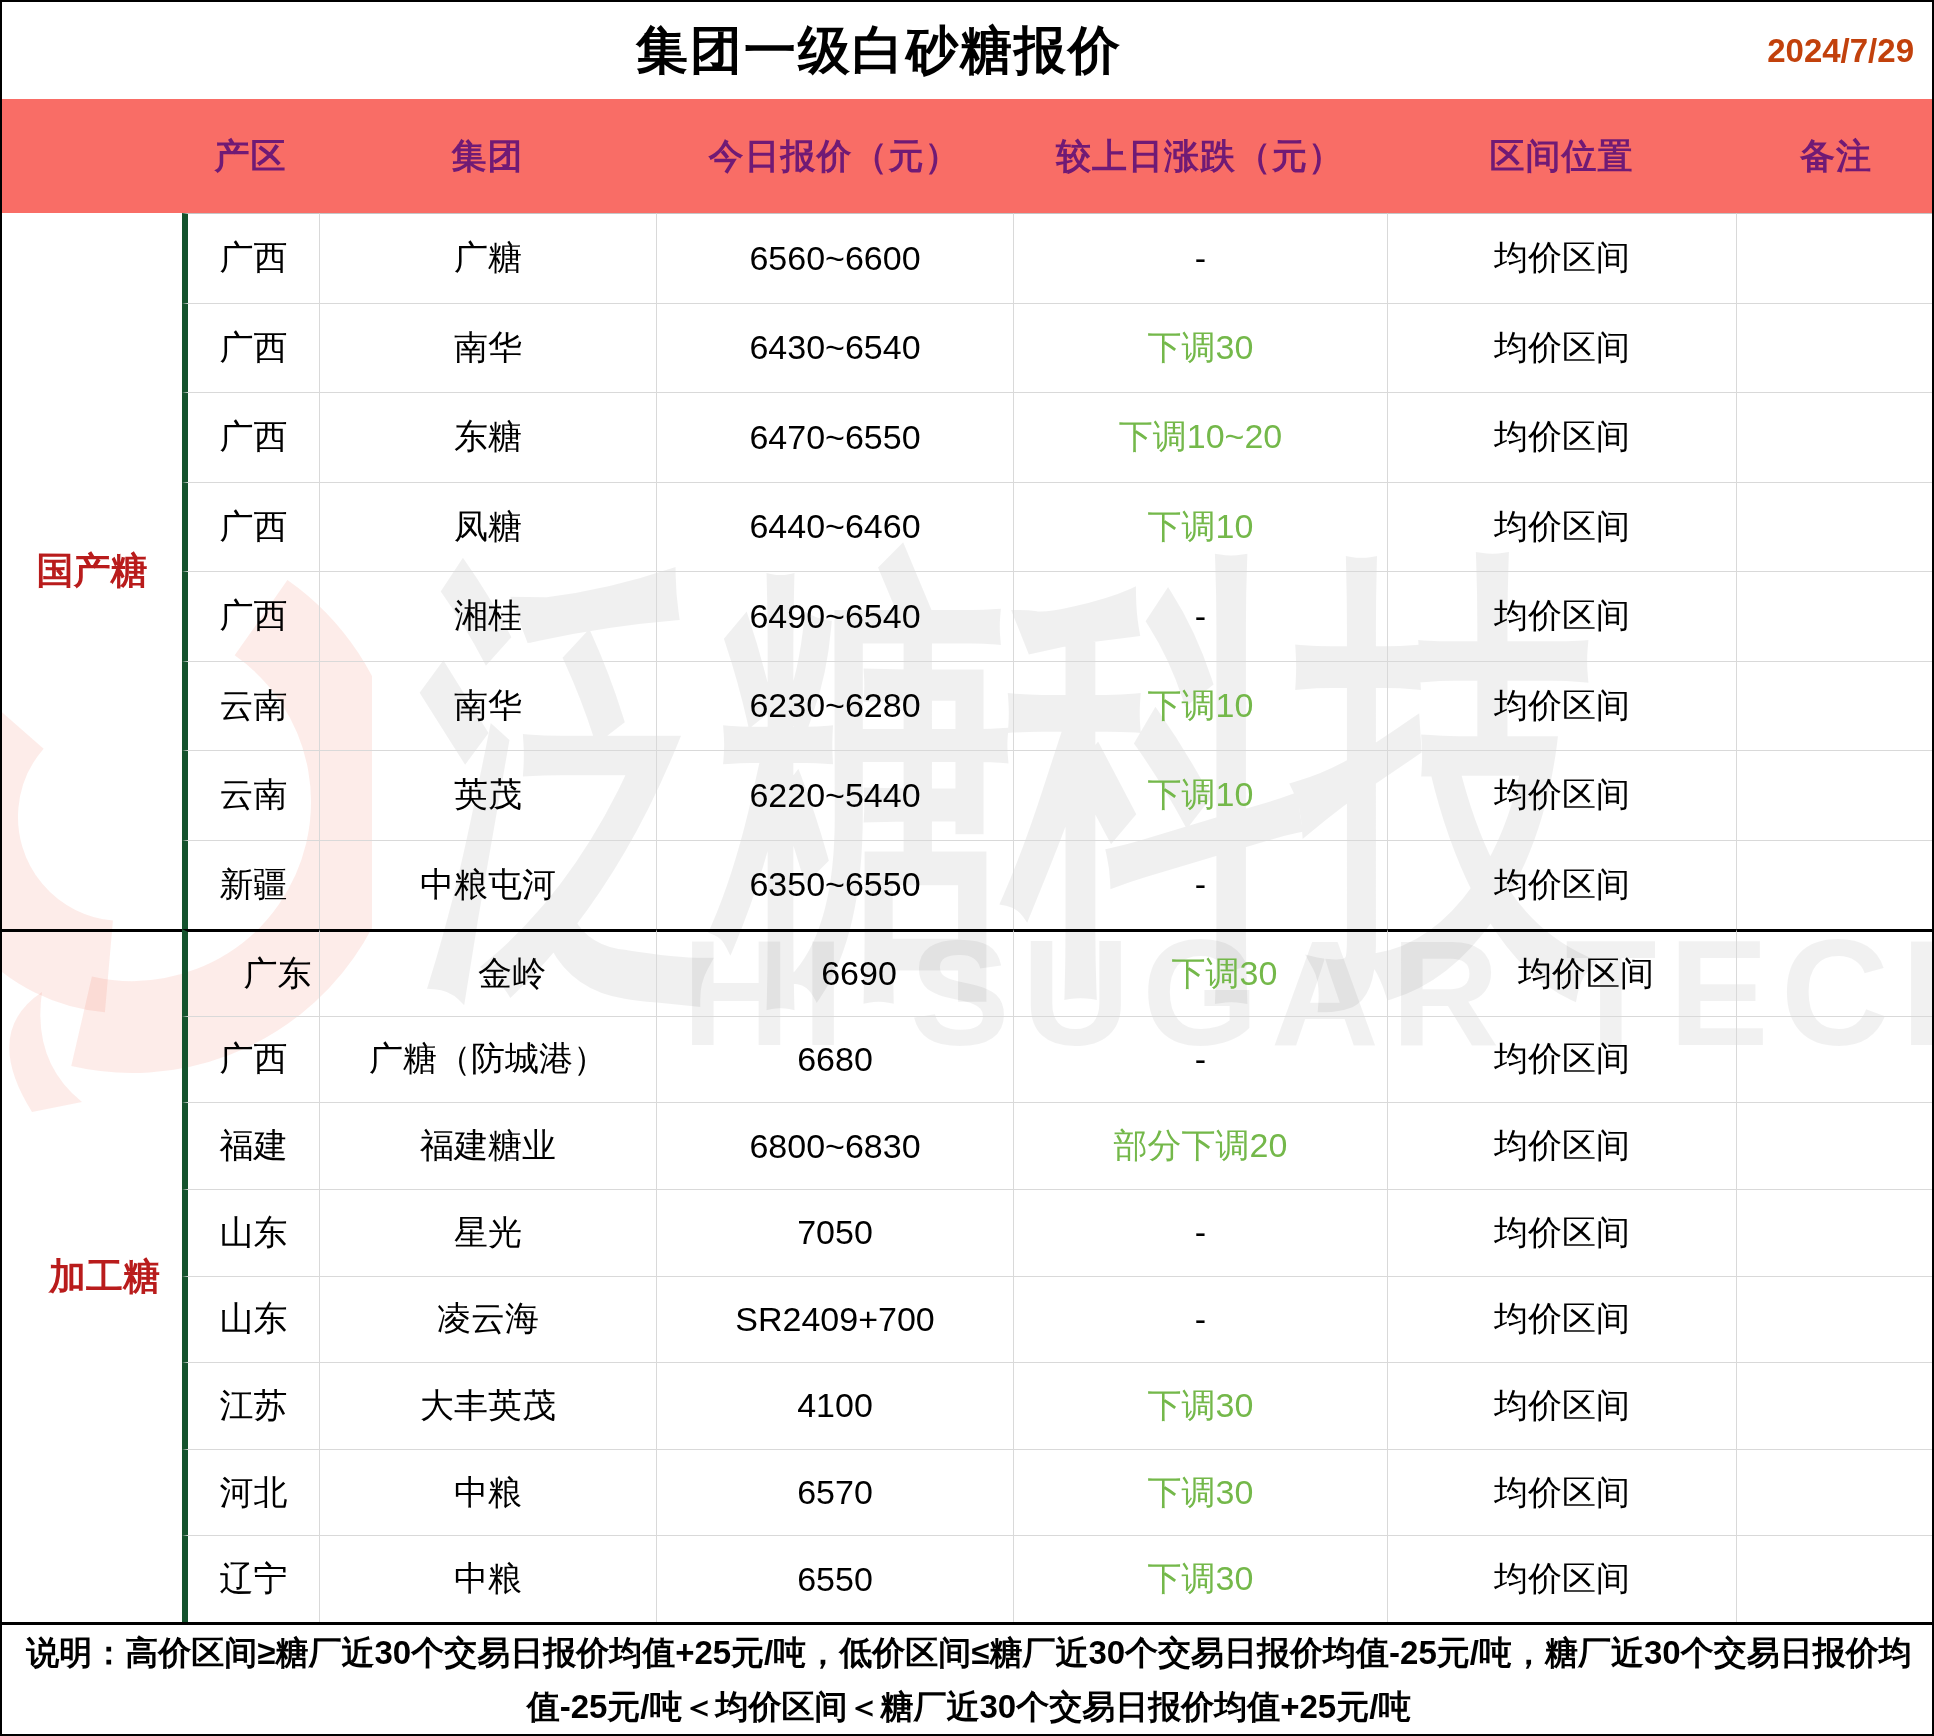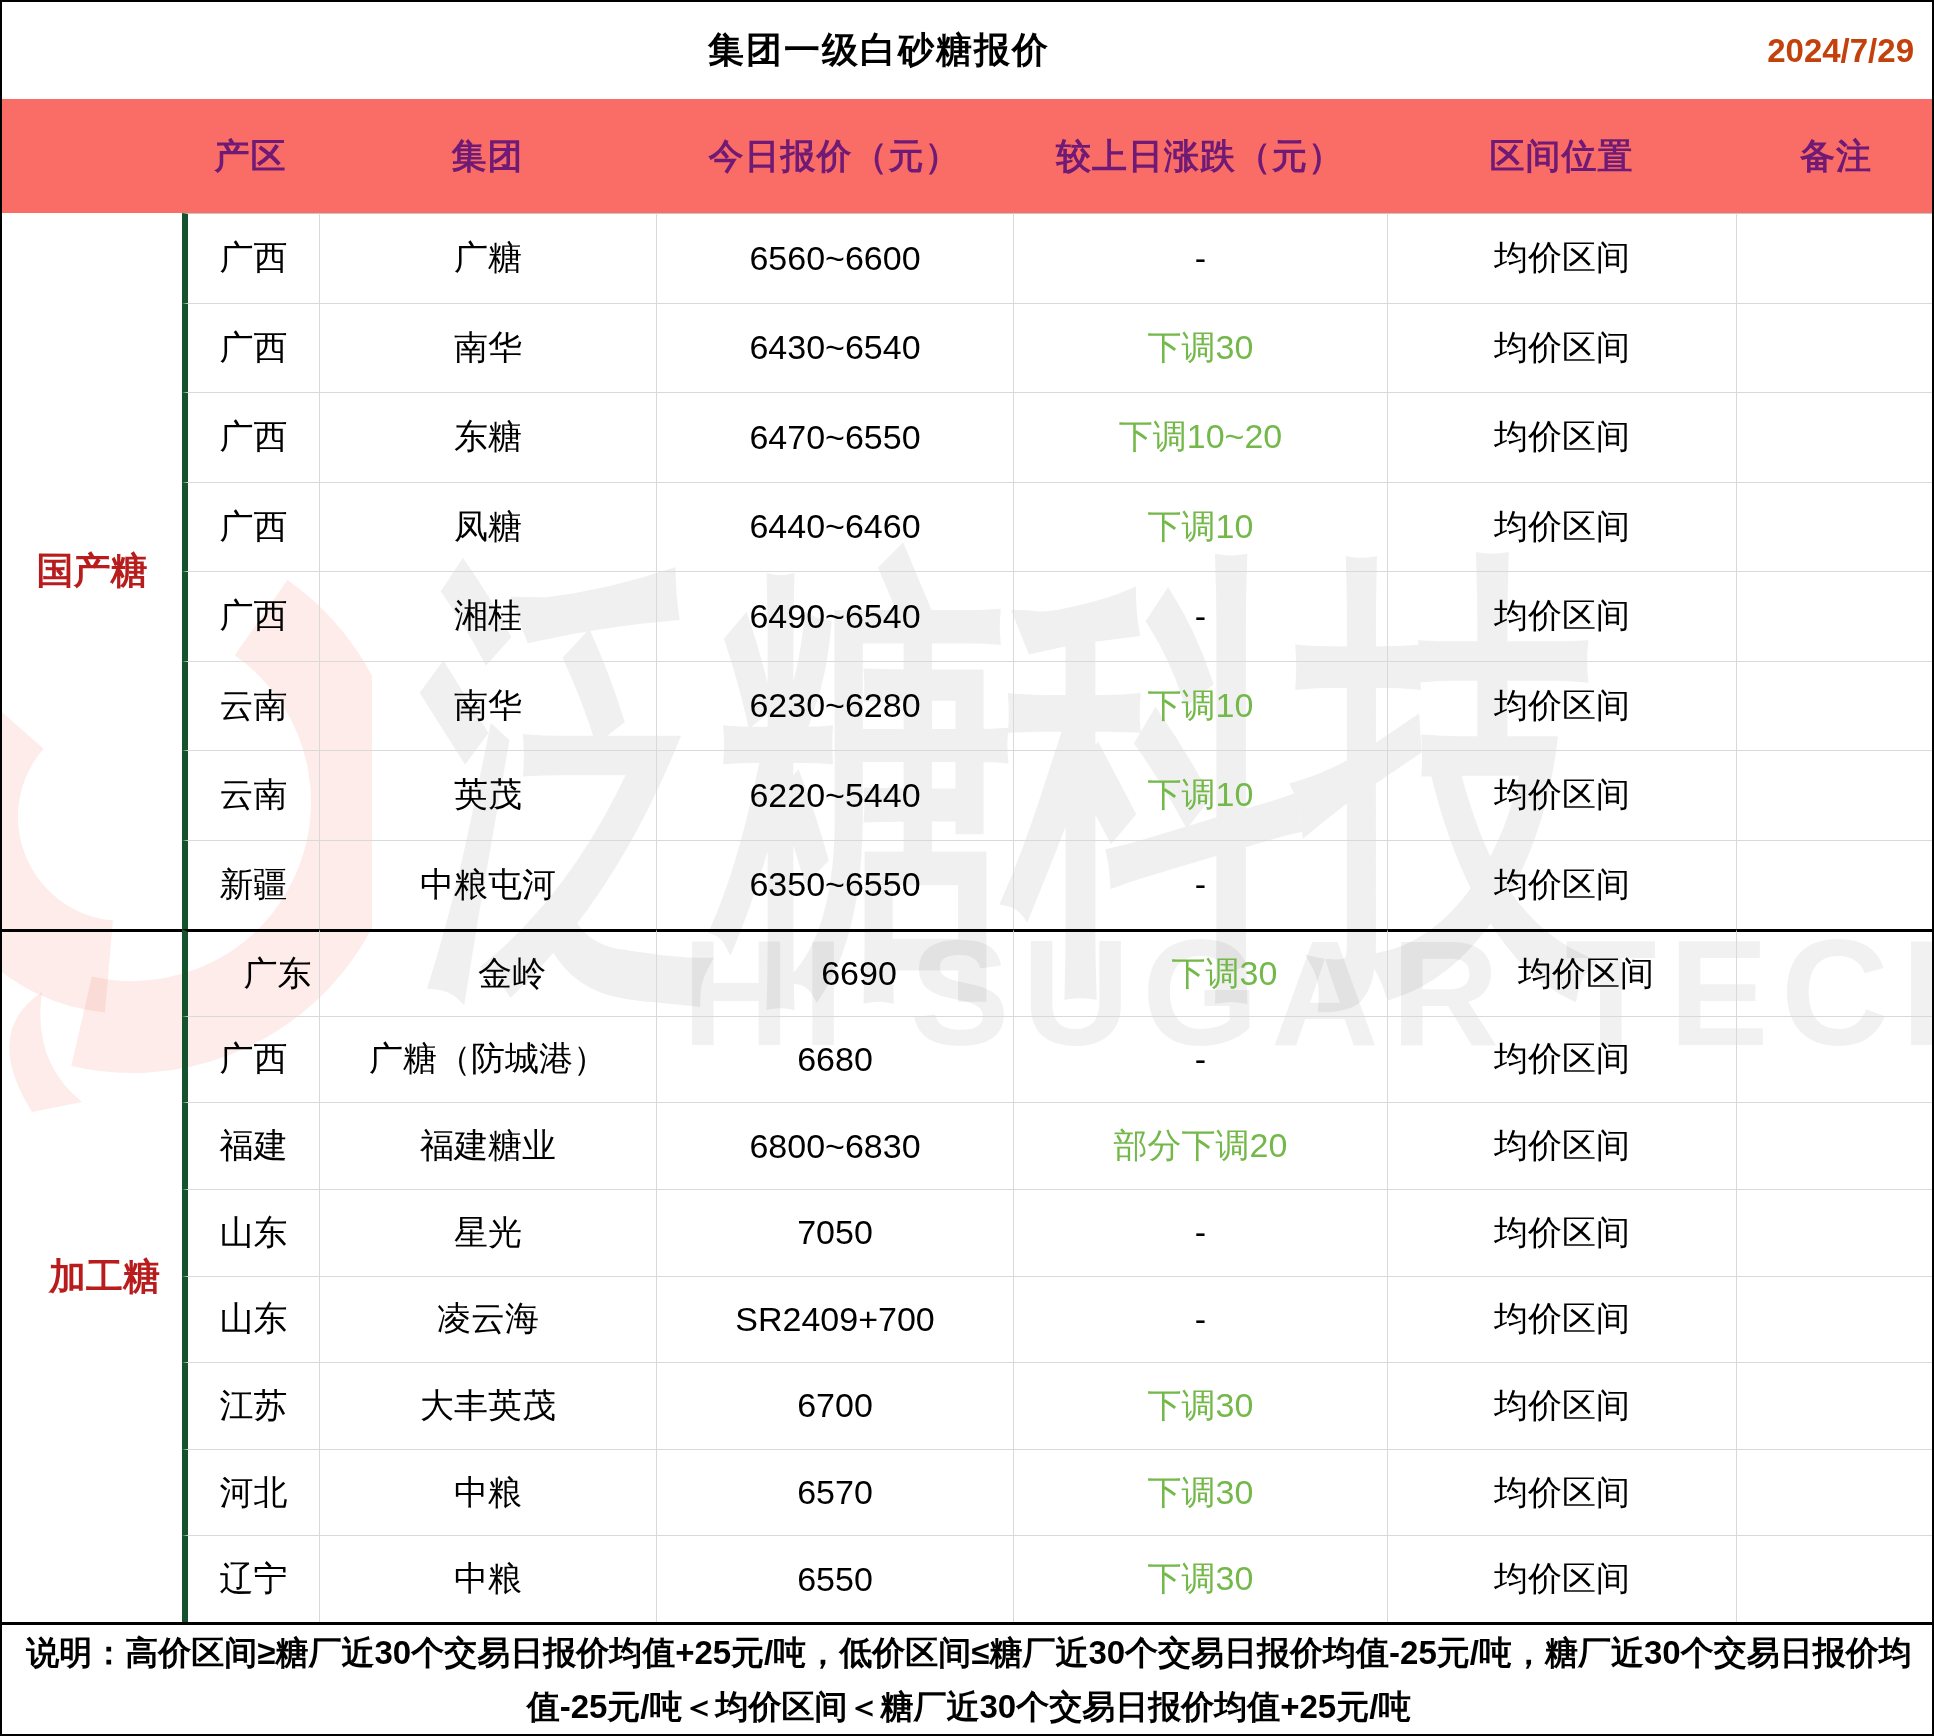--- a/index.html
+++ b/index.html
@@ -16,21 +16,21 @@
          color:#000;opacity:.05;letter-spacing:12px;white-space:nowrap;}
   .wm-logo{position:absolute;left:-30px;top:470px;}
 
   
   .tbl{position:relative;z-index:1;display:grid;width:100%;height:100%;
        grid-template-columns:180px 137px 337px 357px 374px 349px 200px;
        grid-template-rows:97px 114px repeat(8,89.5px) repeat(8,86.625px) 112px;}
 
   .title-row{grid-column:1/8;display:flex;align-items:center;justify-content:center;
              position:relative;background:#fff;}
-  .title-text{font-size:36px;font-weight:700;color:#000;letter-spacing:2px;
+  .title-text{font-size:52px;font-weight:700;color:#000;letter-spacing:2px;
               padding-right:180px;text-align:center;}
   .date-text{position:absolute;right:22px;top:50%;transform:translateY(-50%);
              font-size:33px;font-weight:700;color:#c2410c;}
 
   .th{background:var(--red,#F96D66);color:#701a75;font-size:35px;font-weight:700;
       display:flex;align-items:center;justify-content:center;letter-spacing:1px;}
 
   .td{display:flex;align-items:center;justify-content:center;font-size:34px;color:#000;
       border-left:1px solid #D9D9D9;border-top:1px solid #D9D9D9;box-sizing:border-box;
       background:transparent;white-space:nowrap;}
@@ -155,21 +155,21 @@
       <div class="td col-position sec-1 row-3">均价区间</div>
       <div class="td col-note sec-1 row-3"></div>
       <div class="td col-region sec-1 row-4">山东</div>
       <div class="td col-company sec-1 row-4">凌云海</div>
       <div class="td col-price sec-1 row-4">SR2409+700</div>
       <div class="td col-change sec-1 row-4">-</div>
       <div class="td col-position sec-1 row-4">均价区间</div>
       <div class="td col-note sec-1 row-4"></div>
       <div class="td col-region sec-1 row-5">江苏</div>
       <div class="td col-company sec-1 row-5">大丰英茂</div>
-      <div class="td col-price sec-1 row-5">6700</div>
+      <div class="td col-price sec-1 row-5">4100</div>
       <div class="td col-change sec-1 row-5 green">下调30</div>
       <div class="td col-position sec-1 row-5">均价区间</div>
       <div class="td col-note sec-1 row-5"></div>
       <div class="td col-region sec-1 row-6">河北</div>
       <div class="td col-company sec-1 row-6">中粮</div>
       <div class="td col-price sec-1 row-6">6570</div>
       <div class="td col-change sec-1 row-6 green">下调30</div>
       <div class="td col-position sec-1 row-6">均价区间</div>
       <div class="td col-note sec-1 row-6"></div>
       <div class="td col-region sec-1 row-7">辽宁</div>

